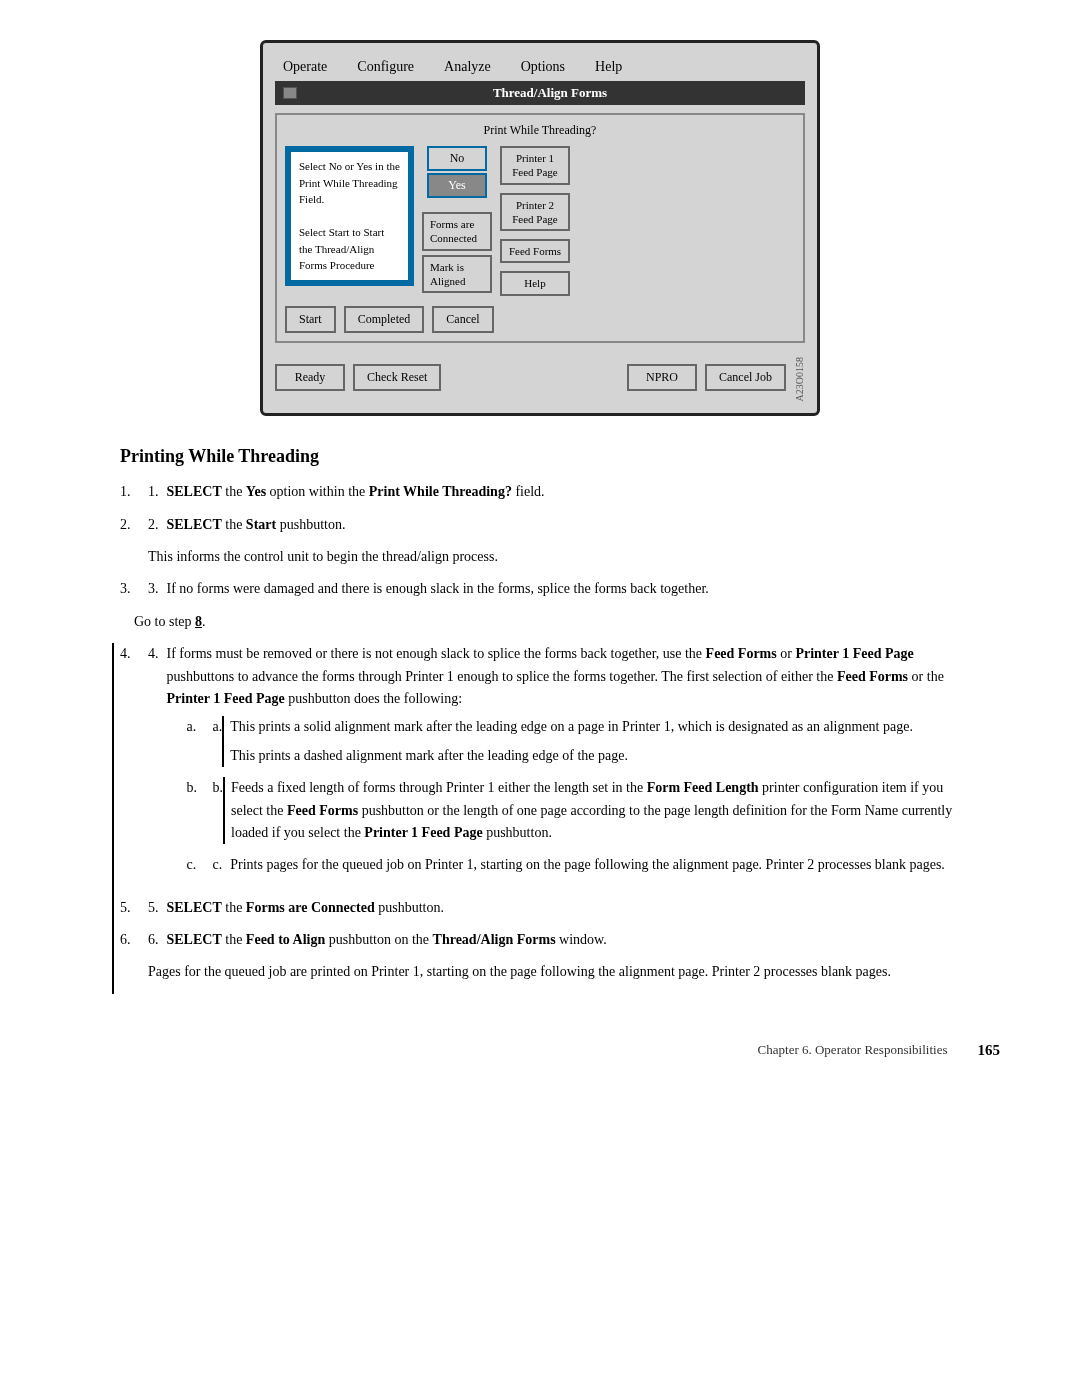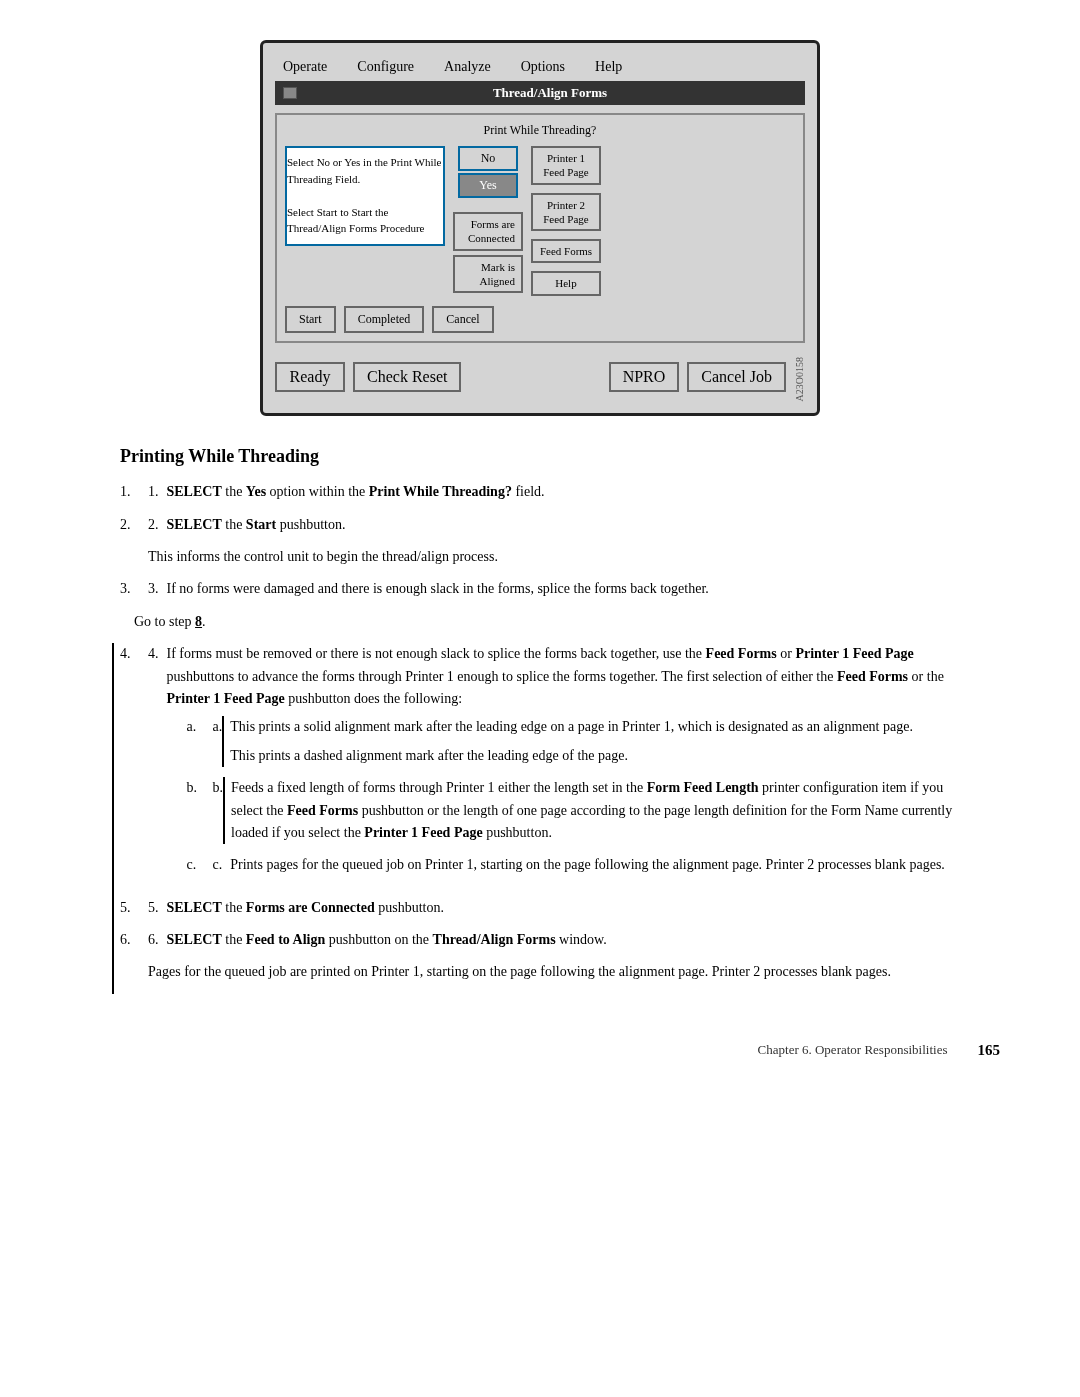--- a/index.html
+++ b/index.html
@@ -85,25 +85,25 @@
     }
 
     .dialog-body {
       display: flex;
       gap: 8px;
       align-items: flex-start;
     }
 
     
     .instructions-panel {
-      border: 2px solid #0369a1;
+      border: 6px solid #0369a1;
       background: #fff;
-      padding: 6px 0;
+      padding: 6px 8px;
       font-size: 11px;
-      width: 160px;
+      width: 129px;
       min-height: 100px;
       line-height: 1.5;
     }
 
     
     .center-panel {
       display: flex;
       flex-direction: column;
       gap: 4px;
       align-items: center;
@@ -163,30 +163,30 @@
       padding: 4px 12px;
       font-size: 12px;
       cursor: pointer;
     }
 
     .status-indicator {
       border: 2px solid #666;
       background: #d4d4d4;
       padding: 3px 6px;
       font-size: 11px;
-      text-align: right;
+      text-align: left;
       min-width: 70px;
       line-height: 1.3;
     }
 
     .bottom-btn {
       border: 2px solid #666;
       background: #d4d4d4;
       padding: 4px 12px;
-      font-size: 16px;
+      font-size: 12px;
       cursor: pointer;
       min-width: 70px;
       text-align: center;
     }
 
     
     .vertical-label {
       writing-mode: vertical-rl;
       transform: rotate(180deg);
       font-size: 10px;

